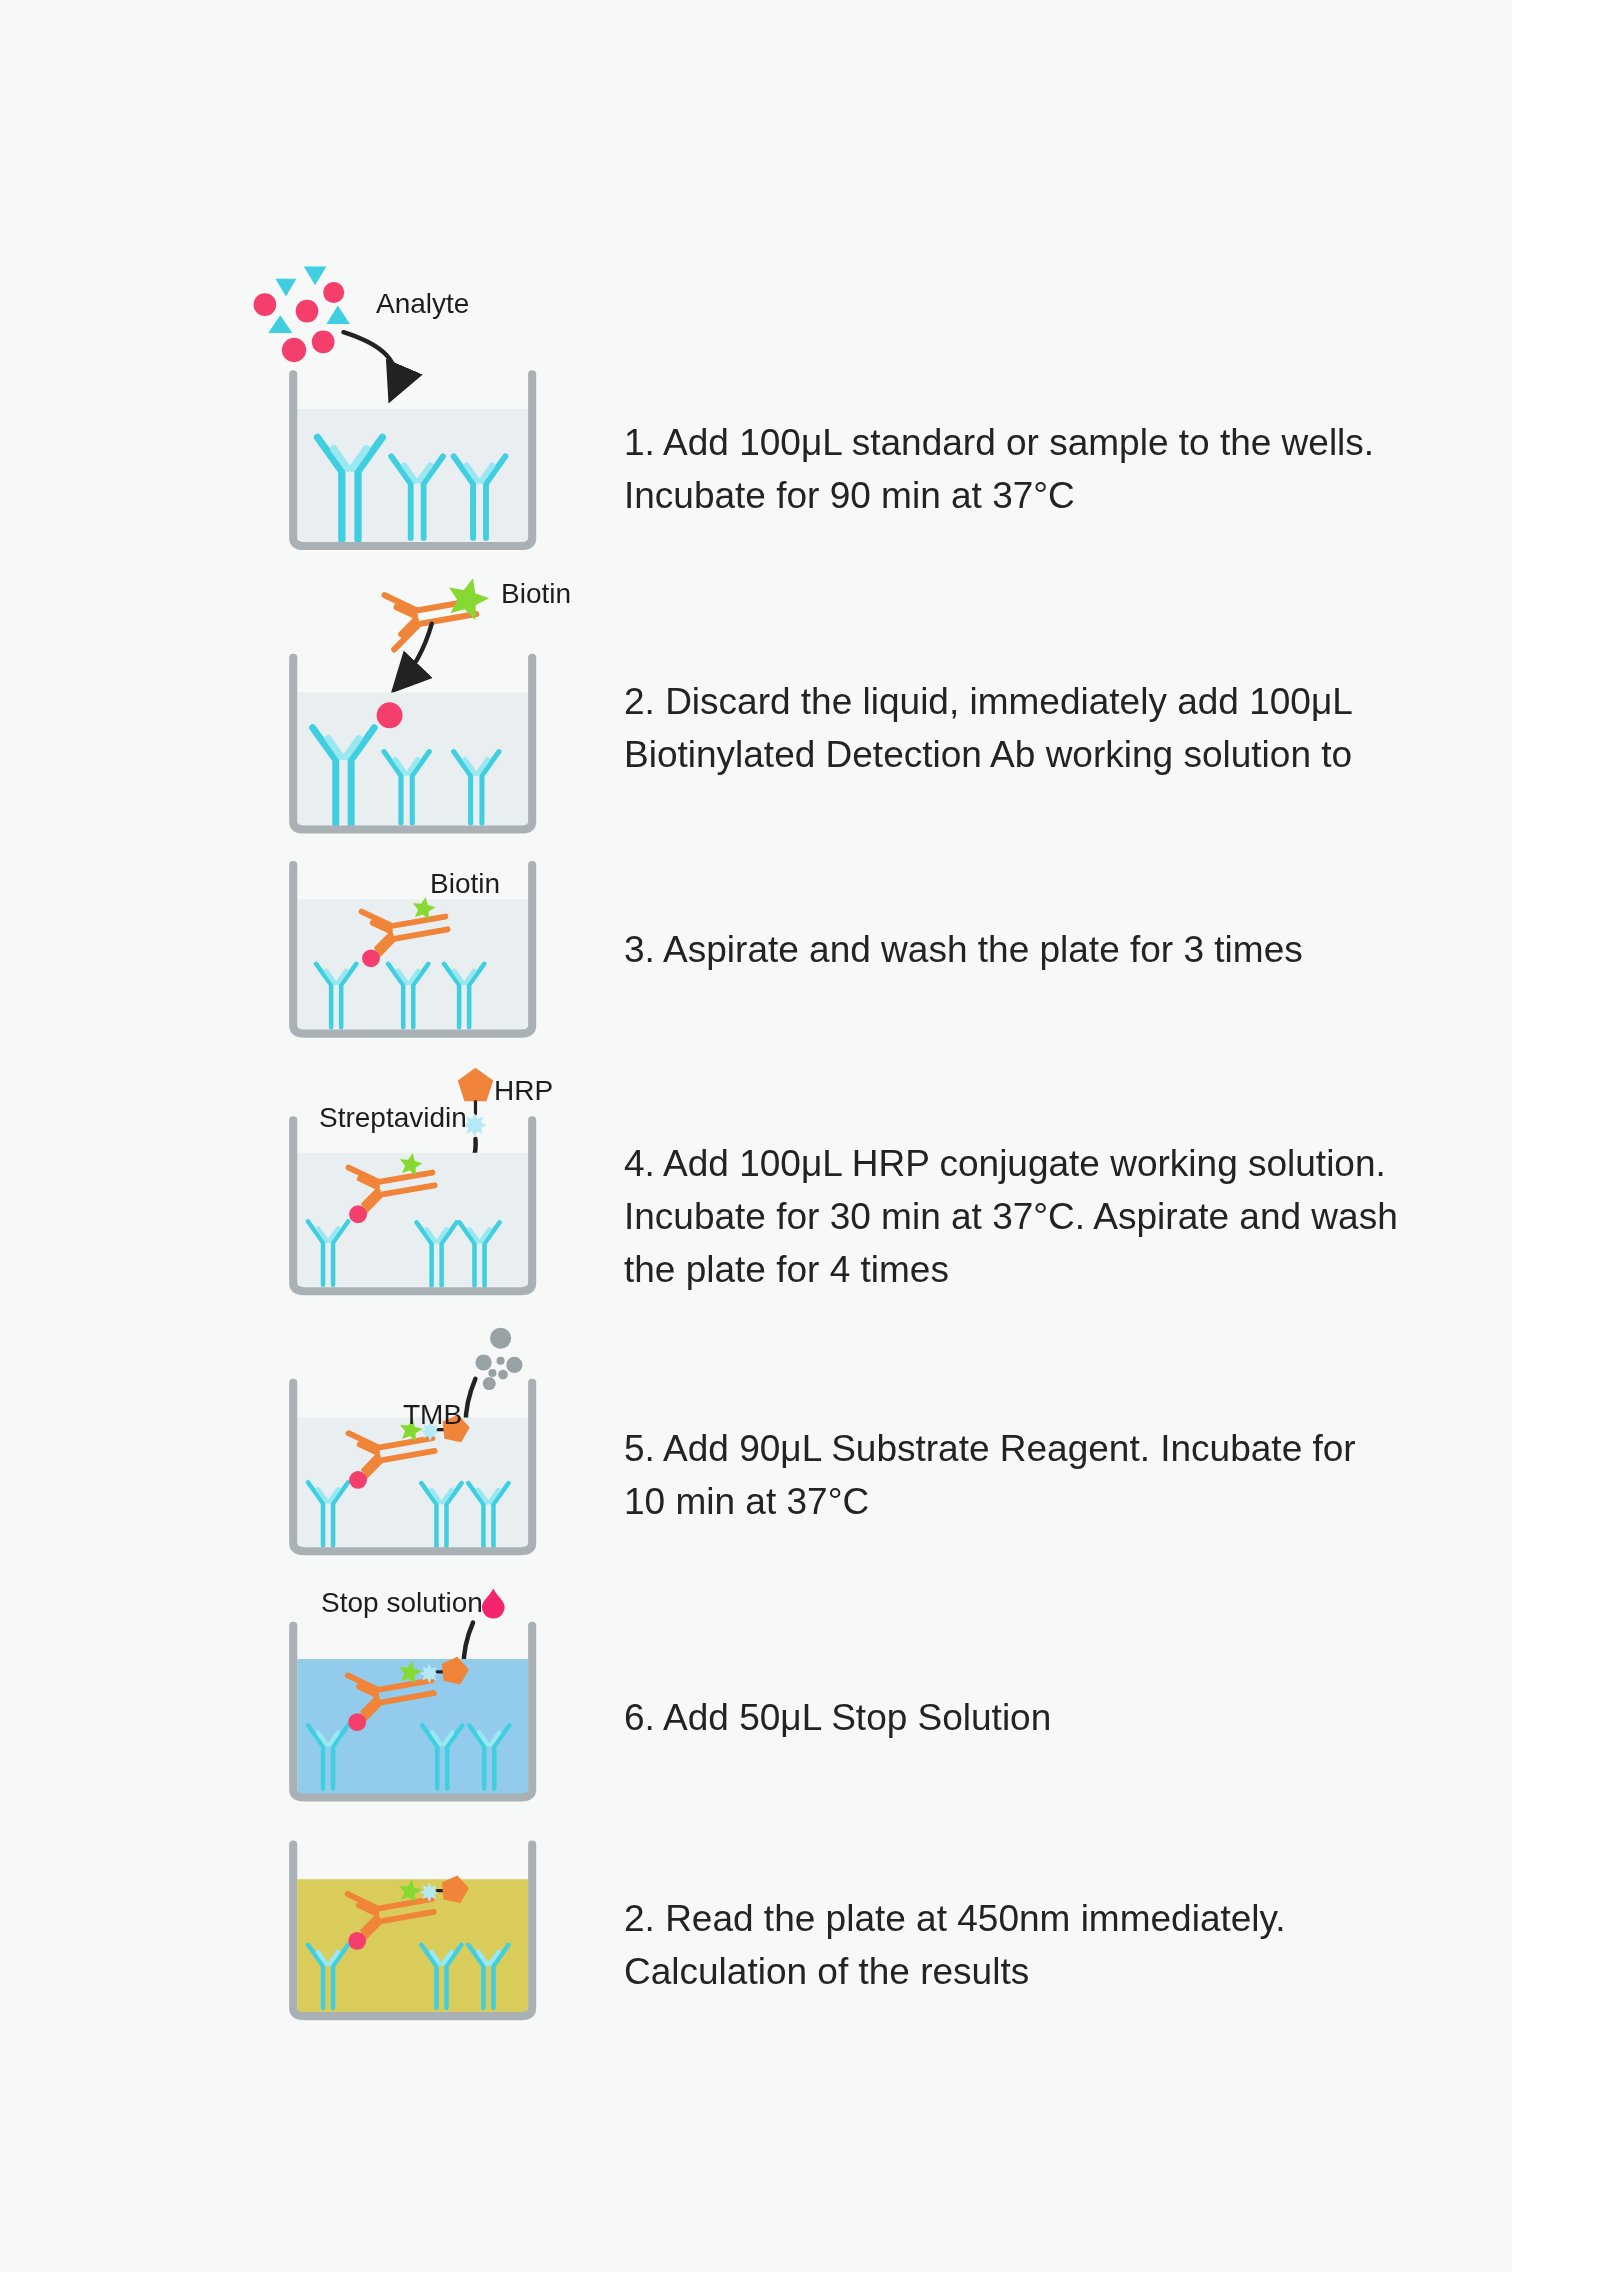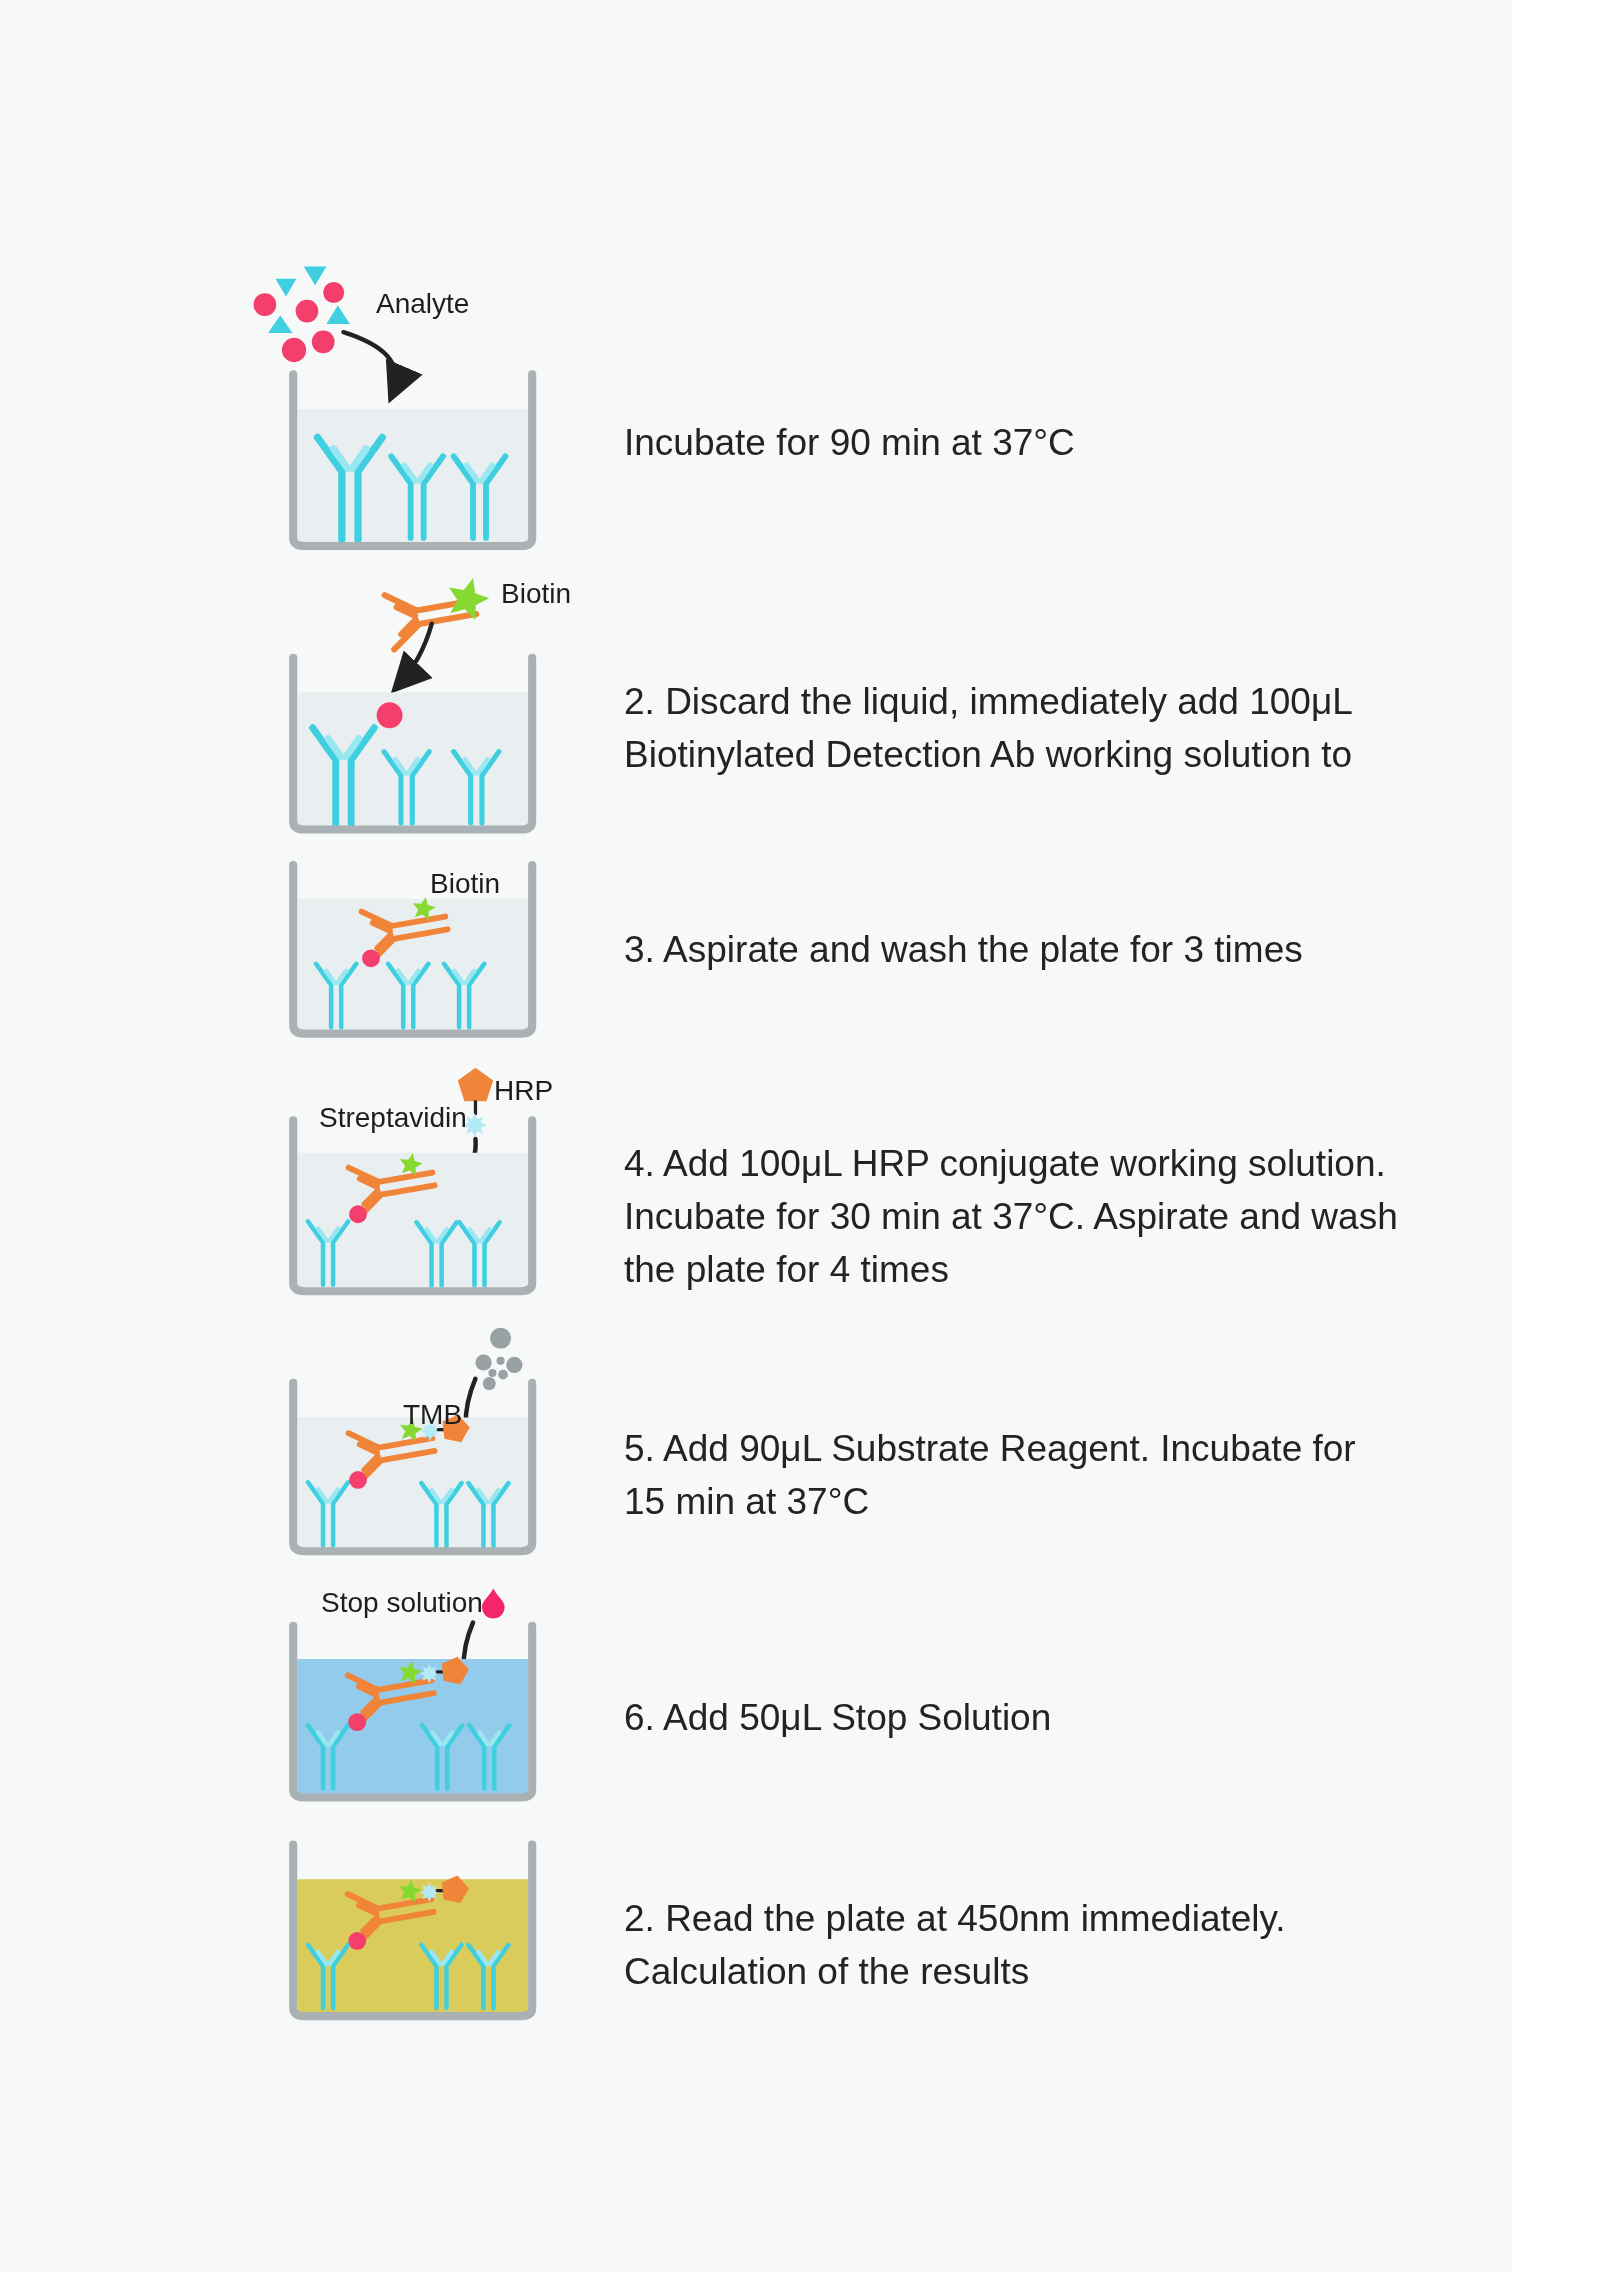--- a/index.html
+++ b/index.html
@@ -159,37 +159,38 @@
 
   <span class="lbl" style="left:376px;top:288px">Analyte</span>
   <span class="lbl" style="left:501px;top:578px">Biotin</span>
   <span class="lbl" style="left:430px;top:868px">Biotin</span>
   <span class="lbl" style="left:494px;top:1075px">HRP</span>
   <span class="lbl" style="left:319px;top:1102px">Streptavidin</span>
   <span class="lbl" style="left:403px;top:1399px">TMB</span>
   <span class="lbl" style="left:321px;top:1587px">Stop solution</span>
 
   <div class="step" style="top:416px">
+    <div>1. Add 100μL standard or sample to the wells.</div>
     <div>Incubate for 90 min at 37°C</div>
   </div>
   <div class="step" style="top:675px">
     <div>2. Discard the liquid, immediately add 100μL</div>
     <div>Biotinylated Detection Ab working solution to</div>
   </div>
   <div class="step" style="top:923px">
     <div>3. Aspirate and wash the plate for 3 times</div>
   </div>
   <div class="step" style="top:1137px">
     <div>4. Add 100μL HRP conjugate working solution.</div>
     <div>Incubate for 30 min at 37°C. Aspirate and wash</div>
     <div>the plate for 4 times</div>
   </div>
   <div class="step" style="top:1422px">
     <div>5. Add 90μL Substrate Reagent. Incubate for</div>
-    <div>15 min at 37°C</div>
+    <div>10 min at 37°C</div>
   </div>
   <div class="step" style="top:1691px">
     <div>6. Add 50μL Stop Solution</div>
   </div>
   <div class="step" style="top:1892px">
     <div>2. Read the plate at 450nm immediately.</div>
     <div>Calculation of the results</div>
   </div>
 
 </div>

